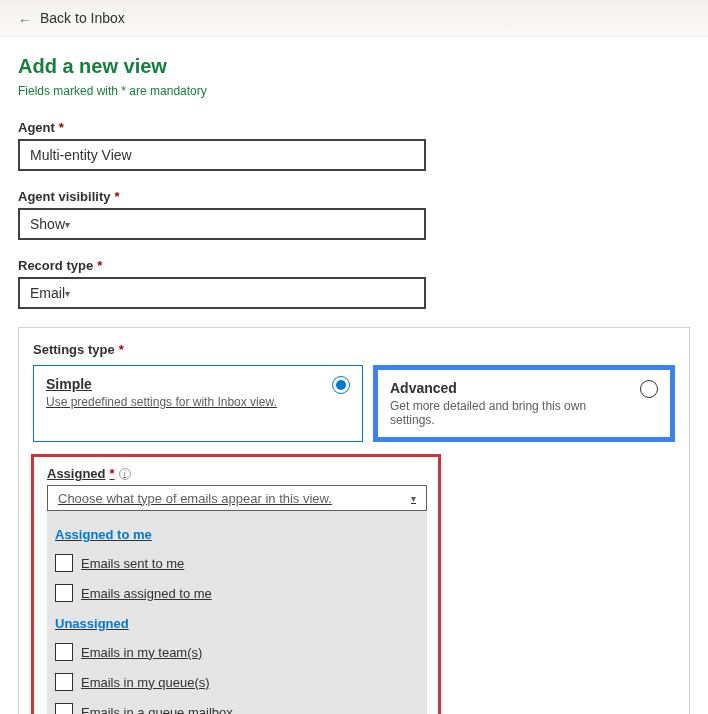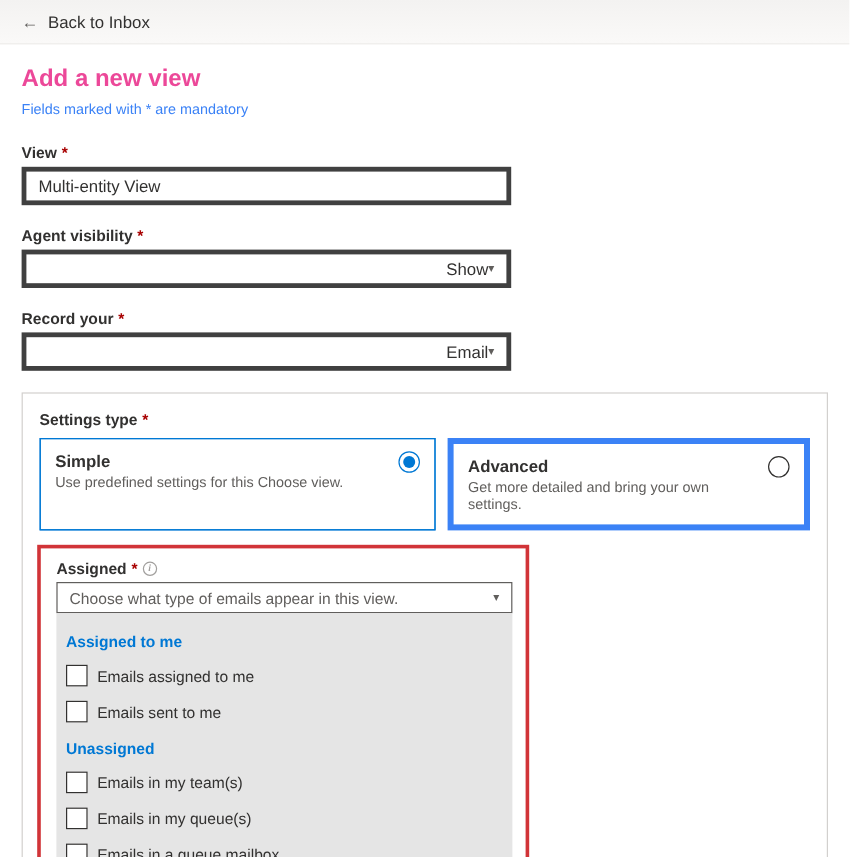--- a/index.html
+++ b/index.html
@@ -21,26 +21,26 @@
     .back-arrow {
       color: #605e5c;
       font-size: 14px;
     }
     .content {
       padding: 18px;
     }
     h1 {
       font-size: 20px;
       font-weight: 600;
-      color: #ec4899;
+      color: #15803d;
       margin-bottom: 6px;
     }
     .subtitle {
       font-size: 12px;
-      color: #3b82f6;
+      color: #15803d;
       margin-bottom: 22px;
     }
     .field {
       margin-bottom: 18px;
     }
     .field-label {
       font-size: 13px;
       color: #323130;
       font-weight: 600;
       margin-bottom: 4px;
@@ -55,26 +55,26 @@
       border-radius: 50%;
       display: inline-flex;
       align-items: center; justify-content: center;
       font-size: 8px; color: #a19f9d;
       font-style: italic;
       font-family: serif;
     }
     .text-input, .select-box {
       width: 408px;
       height: 32px;
-      border: 4px solid #404040;
+      border: 2px solid #404040;
       padding: 0 10px;
       font-size: 14px;
       display: flex;
       align-items: center;
-      justify-content: flex-end;
+      justify-content: flex-start;
       background: #fff;
     }
     .text-input input {
       border: none; outline: none; width: 100%;
       font-size: 14px; color: #323130;
       font-family: inherit;
     }
     .chev {
       color: #605e5c;
       font-size: 10px;
@@ -123,20 +123,21 @@
     }
     .radio-circle.on::after {
       content: "";
       width: 10px; height: 10px;
       background: #0078d4;
       border-radius: 50%;
     }
     .highlight-red {
       outline: 3px solid #d13438;
       outline-offset: -1px;
+      text-decoration: underline;
     }
     .settings-dropdown-area {
       margin-top: 14px;
       padding: 10px 14px 14px 14px;
       width: 406px;
     }
     .dd-input {
       width: 380px;
       height: 26px;
       border: 1px solid #605e5c;
@@ -186,92 +187,92 @@
   <span class="back-arrow">←</span>
   <span>Back to Inbox</span>
 </div>
 
 <div class="content">
   <h1>Add a new view</h1>
   <div class="subtitle">Fields marked with * are mandatory</div>
 
   <div class="field">
     <div class="field-label">
-      <span>View</span>
+      <span>Agent</span>
       <span class="req">*</span>
     </div>
     <div class="text-input">
       <input type="text" value="Multi-entity View" style="">
     </div>
   </div>
 
   <div class="field">
     <div class="field-label">
       <span>Agent visibility</span>
       <span class="req">*</span>
     </div>
     <div class="select-box">
       <span>Show</span>
       <span class="chev">▾</span>
     </div>
   </div>
 
   <div class="field">
     <div class="field-label">
-      <span>Record your</span>
+      <span>Record type</span>
       <span class="req">*</span>
     </div>
     <div class="select-box">
       <span>Email</span>
       <span class="chev">▾</span>
     </div>
   </div>
 
   <div class="settings-panel">
     <div class="field-label">
       <span>Settings type</span>
       <span class="req">*</span>
     </div>
     <div class="radio-row">
       <div class="radio-card selected highlight-red simple-wrap">
         <div>
           <div class="title">Simple</div>
-          <div class="desc">Use predefined settings for this Choose view.</div>
+          <div class="desc">Use predefined settings for with Inbox view.</div>
         </div>
         <div class="radio-circle on"></div>
       </div>
       <div class="radio-card">
         <div>
           <div class="title">Advanced</div>
-          <div class="desc">Get more detailed and bring your own settings.</div>
+          <div class="desc">Get more detailed and bring this own settings.</div>
         </div>
         <div class="radio-circle"></div>
       </div>
     </div>
 
     <div class="settings-dropdown-area highlight-red">
       <div class="field-label">
         <span>Assigned</span>
         <span class="req">*</span>
         <span class="info-icon">i</span>
       </div>
       <div class="dd-input">
         <span>Choose what type of emails appear in this view.</span>
         <span class="chev">▾</span>
       </div>
       <div class="dd-list">
         <div class="group-header">Assigned to me</div>
         <div class="chk-row">
           <div class="chk"></div>
+          <span class="chk-label">Emails sent to me</span>
+        </div>
+        <div class="chk-row">
+          <div class="chk"></div>
           <span class="chk-label">Emails assigned to me</span>
         </div>
-        <div class="chk-row">
-          <div class="chk"></div>
-          <span class="chk-label">Emails sent to me</span>
-        </div>
         <div class="group-header">Unassigned</div>
         <div class="chk-row">
           <div class="chk"></div>
           <span class="chk-label">Emails in my team(s)</span>
         </div>
         <div class="chk-row">
           <div class="chk"></div>
           <span class="chk-label">Emails in my queue(s)</span>
         </div>
         <div class="chk-row">

